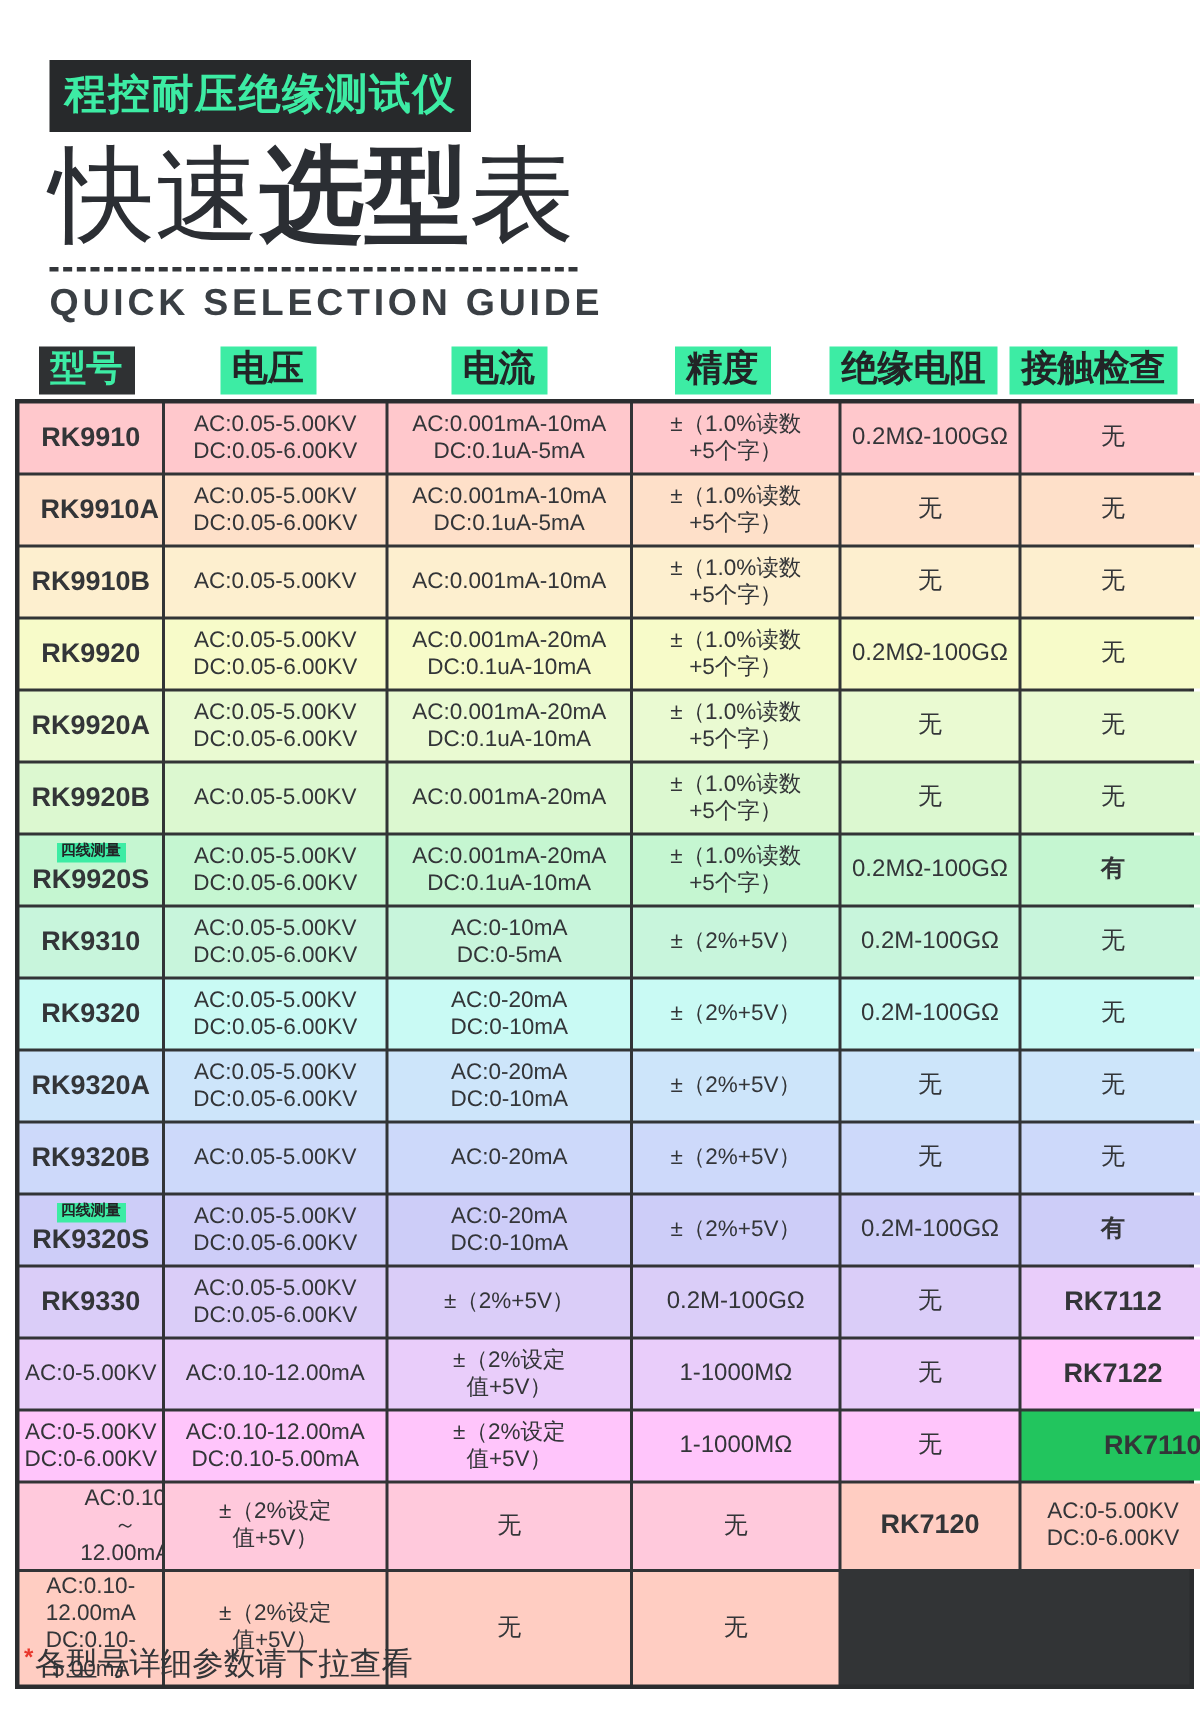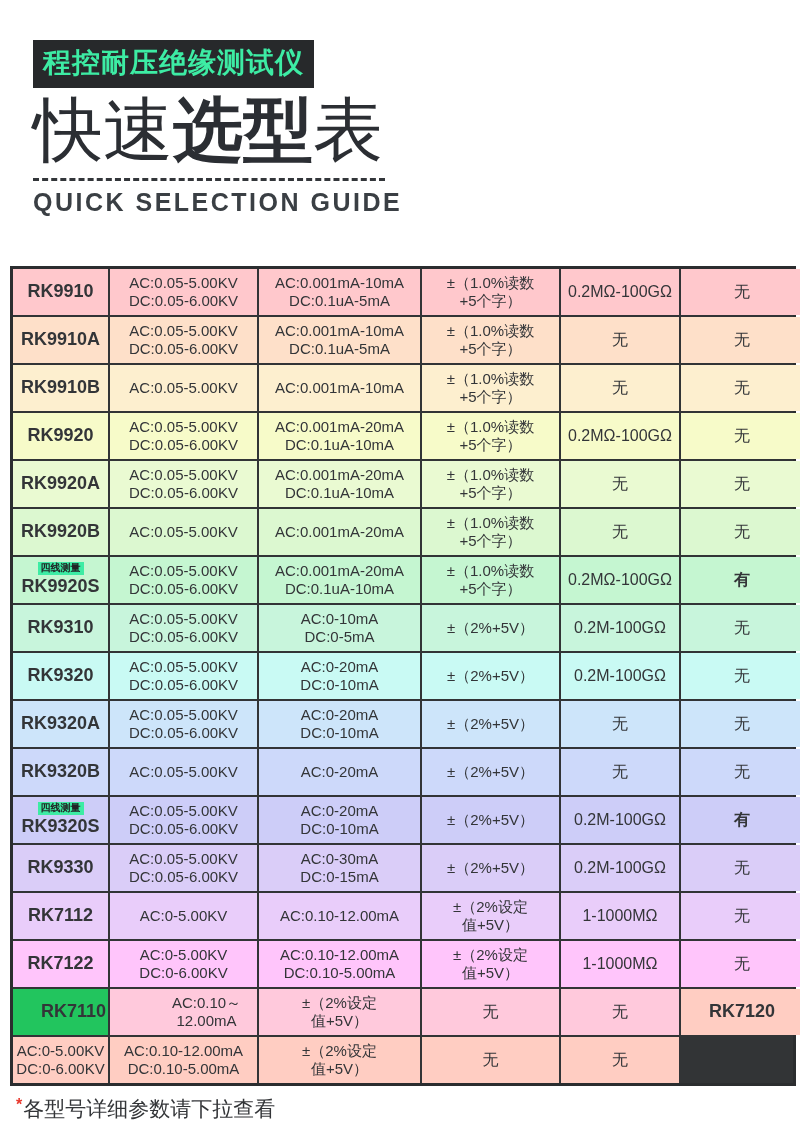--- a/index.html
+++ b/index.html
@@ -45,32 +45,52 @@
 
 <div class="page">
 
   <div class="hdr">
     <span class="tag">程控耐压绝缘测试仪</span>
     <div class="title"><span class="light">快速</span><span class="heavy">选型</span><span class="light">表</span></div>
     <div class="dash"></div>
     <div class="subtitle">QUICK SELECTION GUIDE</div>
   </div>
 
+  <div class="colhead">
+      <div class="hcell">
+        <span class="hbadge dark">型号</span>
+      </div>
+      <div class="hcell">
+        <span class="hbadge green">电压</span>
+      </div>
+      <div class="hcell">
+        <span class="hbadge green">电流</span>
+      </div>
+      <div class="hcell">
+        <span class="hbadge green">精度</span>
+      </div>
+      <div class="hcell">
+        <span class="hbadge green">绝缘电阻</span>
+      </div>
+      <div class="hcell">
+        <span class="hbadge green">接触检查</span>
+      </div>
+    </div>
 
   <div class="tbl">
       <div class="cell model" style="background: rgb(255, 200, 204);"><span>RK9910</span></div>
       <div class="cell " style="background: rgb(255, 200, 204);">AC:0.05-5.00KV
 DC:0.05-6.00KV</div>
       <div class="cell " style="background: rgb(255, 200, 204);">AC:0.001mA-10mA
 DC:0.1uA-5mA</div>
       <div class="cell " style="background: rgb(255, 200, 204);">±（1.0%读数
 +5个字）</div>
       <div class="cell val" style="background: rgb(255, 200, 204);">0.2MΩ-100GΩ</div>
       <div class="cell val" style="background: rgb(255, 200, 204);">无</div>
-      <div class="cell model" style="background: rgb(254, 224, 201);"><span>RK9910A</span></div>
+      <div class="cell model" style="background: rgb(254, 224, 201); align-items: flex-end;"><span>RK9910A</span></div>
       <div class="cell " style="background: rgb(254, 224, 201);">AC:0.05-5.00KV
 DC:0.05-6.00KV</div>
       <div class="cell " style="background: rgb(254, 224, 201);">AC:0.001mA-10mA
 DC:0.1uA-5mA</div>
       <div class="cell " style="background: rgb(254, 224, 201);">±（1.0%读数
 +5个字）</div>
       <div class="cell val" style="background: rgb(254, 224, 201);">无</div>
       <div class="cell val" style="background: rgb(254, 224, 201);">无</div>
       <div class="cell model" style="background: rgb(253, 239, 207);"><span>RK9910B</span></div>
       <div class="cell " style="background: rgb(253, 239, 207);">AC:0.05-5.00KV</div>
@@ -147,22 +167,20 @@
       <div class="cell " style="background: rgb(205, 205, 248);">AC:0.05-5.00KV
 DC:0.05-6.00KV</div>
       <div class="cell " style="background: rgb(205, 205, 248);">AC:0-20mA
 DC:0-10mA</div>
       <div class="cell " style="background: rgb(205, 205, 248);">±（2%+5V）</div>
       <div class="cell val" style="background: rgb(205, 205, 248);">0.2M-100GΩ</div>
       <div class="cell val yes" style="background: rgb(205, 205, 248);">有</div>
       <div class="cell model" style="background: rgb(218, 205, 248); align-items: center;"><span>RK9330</span></div>
       <div class="cell " style="background: rgb(218, 205, 248);">AC:0.05-5.00KV
 DC:0.05-6.00KV</div>
-      <div class="cell " style="background: rgb(218, 205, 248);">AC:0-30mA
-DC:0-15mA</div>
       <div class="cell " style="background: rgb(218, 205, 248);">±（2%+5V）</div>
       <div class="cell val" style="background: rgb(218, 205, 248);">0.2M-100GΩ</div>
       <div class="cell val" style="background: rgb(218, 205, 248);">无</div>
       <div class="cell model" style="background: rgb(233, 205, 250);"><span>RK7112</span></div>
       <div class="cell " style="background: rgb(233, 205, 250);">AC:0-5.00KV</div>
       <div class="cell " style="background: rgb(233, 205, 250);">AC:0.10-12.00mA</div>
       <div class="cell " style="background: rgb(233, 205, 250);">±（2%设定
 值+5V）</div>
       <div class="cell val" style="background: rgb(233, 205, 250);">1-1000MΩ</div>
       <div class="cell val" style="background: rgb(233, 205, 250);">无</div>

